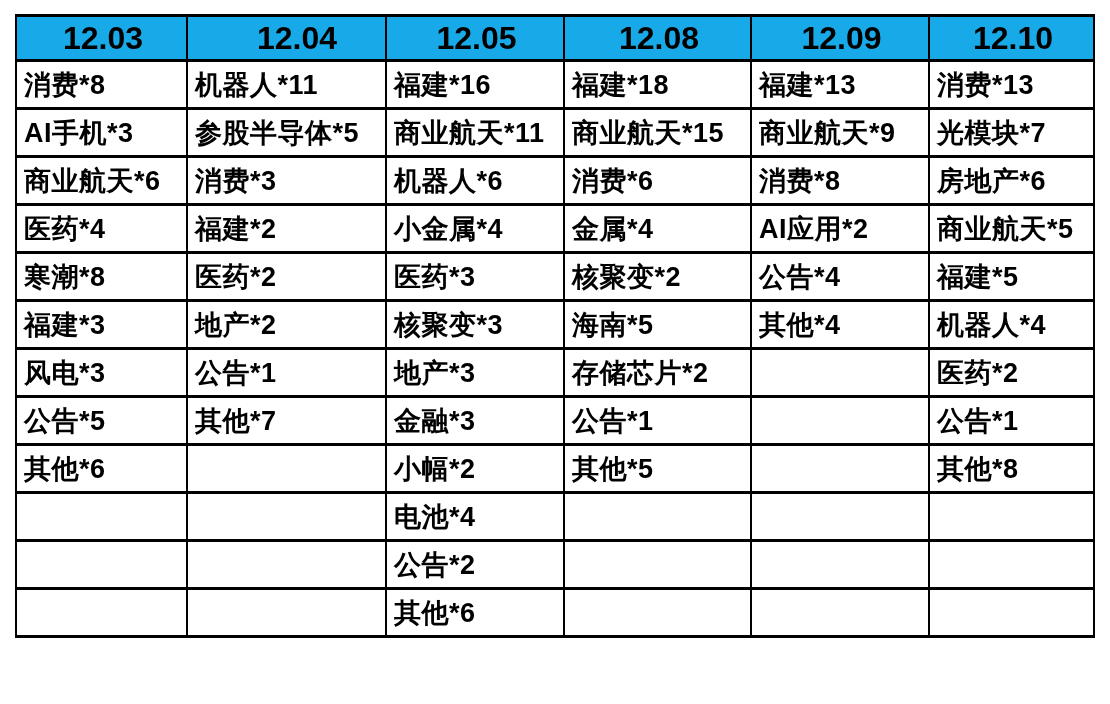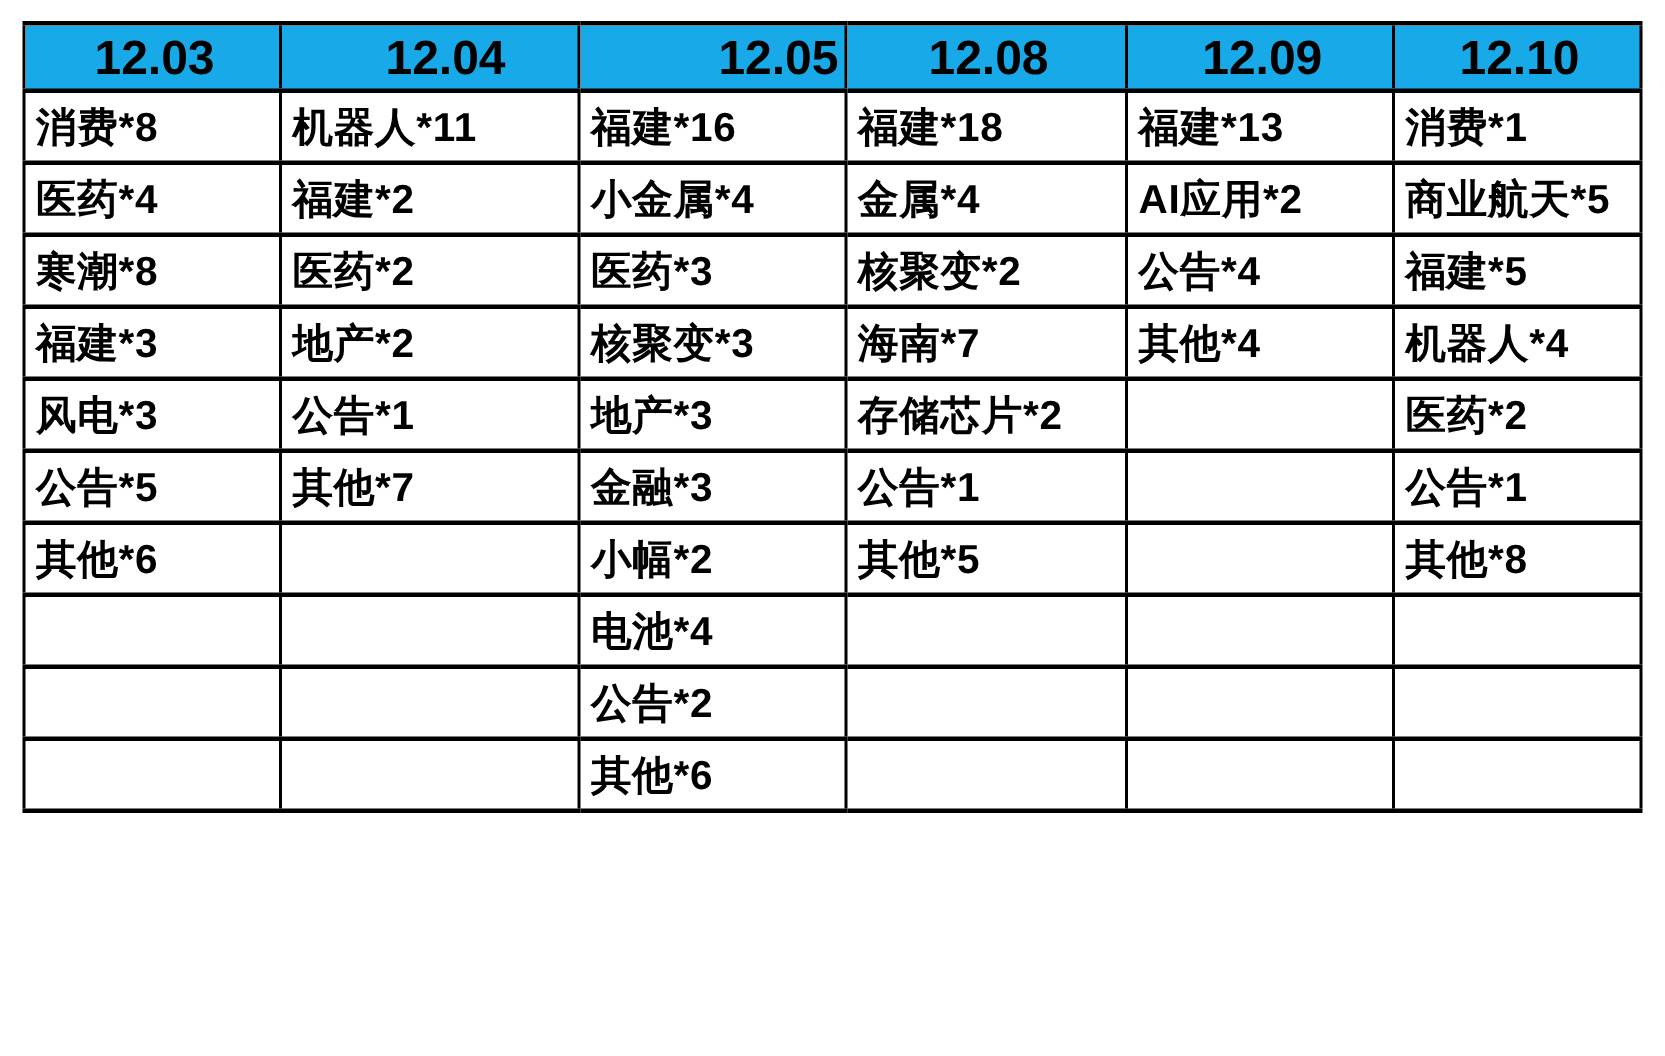--- a/index.html
+++ b/index.html
@@ -65,34 +65,50 @@
         <col>
         <col>
         <col>
         <col>
         <col>
     </colgroup>
     <thead>
       <tr>
           <th style="background: rgb(24, 169, 232);">12.03</th>
           <th style="background: rgb(24, 169, 232); padding-left: 25px;">12.04</th>
-          <th style="background: rgb(24, 169, 232); text-align: right;">12.05</th>
+          <th style="background: rgb(24, 169, 232);">12.05</th>
           <th style="background: rgb(24, 169, 232);">12.08</th>
           <th style="background: rgb(24, 169, 232);">12.09</th>
           <th style="background: rgb(24, 169, 232);">12.10</th>
         </tr>
     </thead>
     <tbody>
         <tr>
           <td>消费*8</td>
           <td>机器人*11</td>
           <td>福建*16</td>
           <td>福建*18</td>
           <td>福建*13</td>
-          <td>消费*1</td>
+          <td>消费*13</td>
+        </tr>
+        <tr>
+          <td>AI手机*3</td>
+          <td>参股半导体*5</td>
+          <td>商业航天*11</td>
+          <td>商业航天*15</td>
+          <td>商业航天*9</td>
+          <td>光模块*7</td>
+        </tr>
+        <tr>
+          <td>商业航天*6</td>
+          <td>消费*3</td>
+          <td>机器人*6</td>
+          <td>消费*6</td>
+          <td>消费*8</td>
+          <td>房地产*6</td>
         </tr>
         <tr>
           <td>医药*4</td>
           <td>福建*2</td>
           <td>小金属*4</td>
           <td>金属*4</td>
           <td>AI应用*2</td>
           <td>商业航天*5</td>
         </tr>
         <tr>
@@ -100,21 +116,21 @@
           <td>医药*2</td>
           <td>医药*3</td>
           <td>核聚变*2</td>
           <td>公告*4</td>
           <td>福建*5</td>
         </tr>
         <tr>
           <td>福建*3</td>
           <td>地产*2</td>
           <td>核聚变*3</td>
-          <td>海南*7</td>
+          <td>海南*5</td>
           <td>其他*4</td>
           <td>机器人*4</td>
         </tr>
         <tr>
           <td>风电*3</td>
           <td>公告*1</td>
           <td>地产*3</td>
           <td>存储芯片*2</td>
           <td></td>
           <td>医药*2</td>

